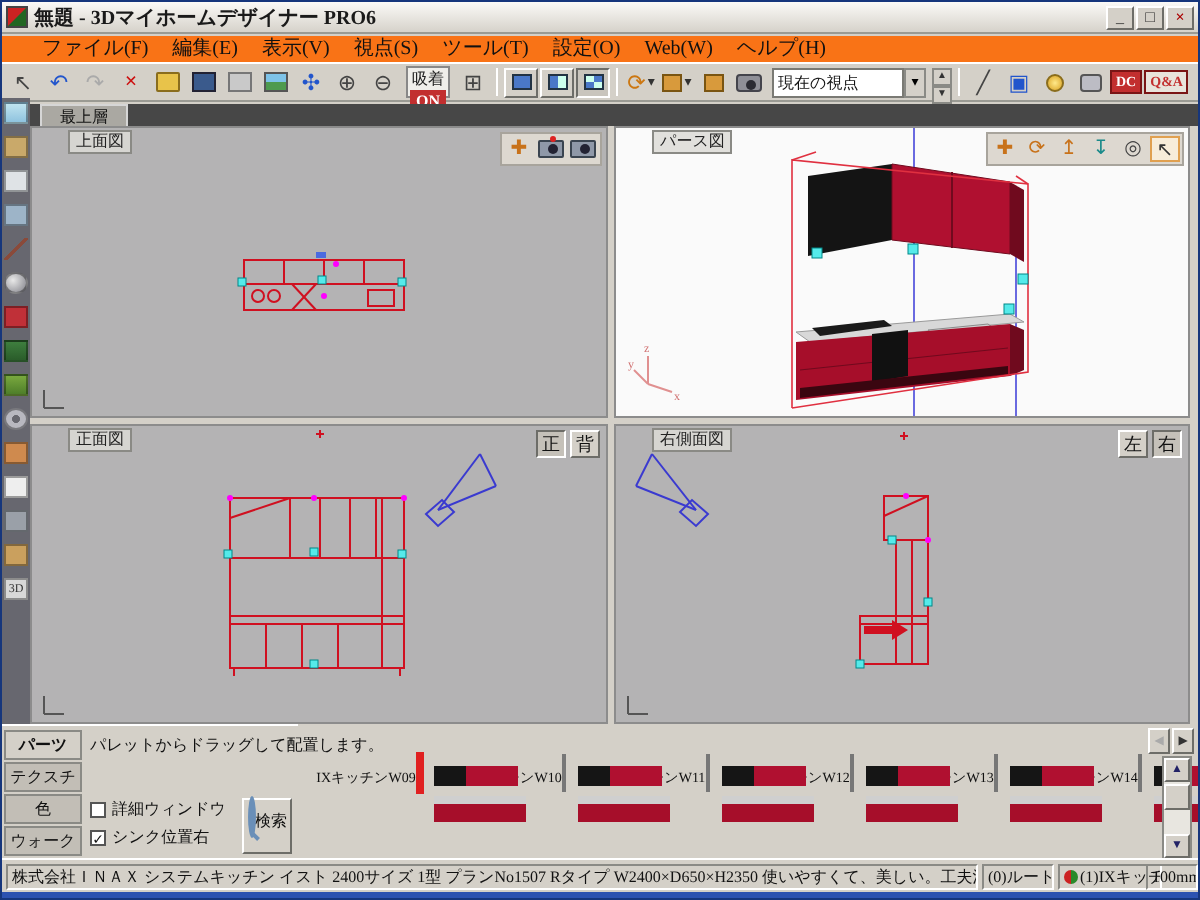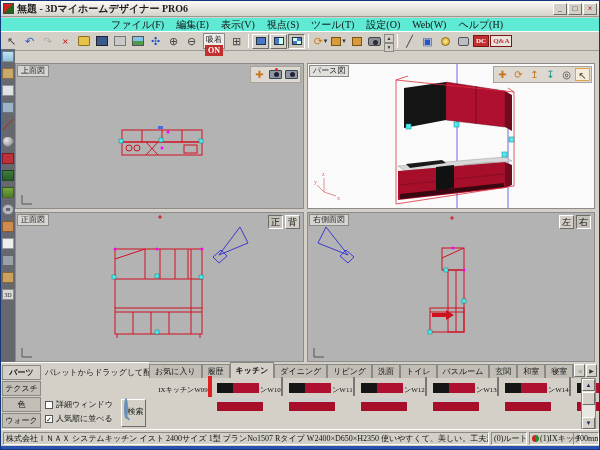--- a/index.html
+++ b/index.html
@@ -9,21 +9,21 @@
 
 
 .titlebar { position:absolute; top:0; left:0; right:0; height:16px; background:linear-gradient(#fbfaf7,#d6d2ca); border-bottom:1px solid #9a9a93; display:flex; align-items:center; gap:3px; padding:0 2px; }
 .app-icon { width:11px; height:11px; border:1px solid #444; background:linear-gradient(135deg,#c22 49%,#262 51%); }
 .title-text { font-size:10px; font-weight:bold; color:#1a1a1a; white-space:nowrap; }
 .winbtns { margin-left:auto; display:flex; gap:1px; }
 .winbtn { width:14px; height:12px; font-size:8px; line-height:10px; text-align:center; background:#d4d0c8; border:1px solid; border-color:#fff #6d6d68 #6d6d68 #fff; color:#333; cursor:default; }
 .winbtn.close { color:#a00; font-weight:bold; }
 
 
-.menubar { position:absolute; top:17px; left:0; right:0; height:13px; display:flex; padding-left:14px; background:#5eead4;justify-content:center; }
+.menubar { position:absolute; top:17px; left:0; right:0; height:13px; display:flex; padding-left:14px; background:#f97316; }
 .menu-item { font-size:10px; color:#111; padding:0 6px; line-height:13px; white-space:nowrap; }
 
 
 .toolbar { position:absolute; top:30px; left:0; right:0; height:20px; background:#d4d0c8; border-top:1px solid #fff; border-bottom:1px solid #9a9a93; display:flex; align-items:center; padding-left:2px; gap:1px; }
 .tbtn { width:17px; height:16px; display:flex; align-items:center; justify-content:center; font-size:11px; color:#444; }
 .sep { width:1px; height:14px; background:#9a9a93; border-right:1px solid #fff; margin:0 2px; }
 .c-blue { color:#2255cc; } .c-red { color:#cc1111; font-weight:bold; } .c-gray { color:#aaa; } .c-orange { color:#cc7711; }
 .mini { width:12px; height:10px; }
 .folder { background:#e8c34a; border:1px solid #8a6d1d; border-radius:1px; }
 .disk { background:#3a5a8c; border:1px solid #223; }
@@ -71,21 +71,21 @@
 .si-pipe { background:#9aa0a8; }
 .si-box { background:#caa05e; }
 .si-3d { background:#d8d8d8; font-size:6px; text-align:center; line-height:11px; color:#333; }
 
 
 .viewport { position:absolute; background:#b4b3b4; border:1px solid #8c8c8c; overflow:hidden; }
 #vp-top { left:14px; top:62px; width:289px; height:146px; }
 #vp-persp { left:306px; top:62px; width:288px; height:146px; background:#fafafa; }
 #vp-front { left:14px; top:211px; width:289px; height:150px; }
 #vp-side { left:306px; top:211px; width:288px; height:150px; }
-.vp-label { position:absolute; top:1px; left:1px; font-size:8px; color:#222; background:rgba(220,218,214,.85); border:1px solid #8a8a85; padding:0 3px; line-height:10px; z-index:3;text-align:center; }
+.vp-label { position:absolute; top:1px; left:18px; font-size:8px; color:#222; background:rgba(220,218,214,.85); border:1px solid #8a8a85; padding:0 3px; line-height:10px; z-index:3;text-align:center; }
 .vp-tools { position:absolute; top:2px; right:2px; display:flex; gap:1px; background:#ddd8d0; border:1px solid #a8a49c; padding:1px; z-index:3; align-items:center; }
 .vtool { width:15px; height:13px; font-size:10px; line-height:13px; text-align:center; color:#c8721a; }
 .vtool.sel { border:1px solid #e0a050; background:#f7ecd9; color:#333; }
 .cam { width:13px; height:9px; background:#8f98a8; border:1px solid #3a4450; border-radius:1px; position:relative; margin:2px 1px; }
 .cam::after { content:""; position:absolute; left:4px; top:1px; width:5px; height:5px; border-radius:50%; background:#223; }
 .cam.reddot::before { content:""; position:absolute; left:5px; top:-3px; width:3px; height:3px; background:#d22; border-radius:50%; }
 .dirbtns { position:absolute; top:2px; right:3px; display:flex; gap:2px; z-index:3; }
 .dirbtn { width:15px; height:14px; font-size:9px; line-height:12px; text-align:center; background:#d4d0c8; border:1px solid; border-color:#fff #6d6d68 #6d6d68 #fff; color:#111; }
 .dirbtn.pressed { border-color:#6d6d68 #fff #fff #6d6d68; background:#c5c1b9; }
 .vp-svg { position:absolute; left:0; top:0; }
@@ -201,37 +201,44 @@
     <span class="tbtn">
         <span class="cube"></span>
         <span class="ddarrow">▾</span>
       </span>
     <span class="tbtn">
         <span class="cube"></span>
       </span>
     <span class="tbtn">
         <span class="camera"></span>
       </span>
+    <span class="vp-select">
+      <span class="vp-box">現在の視点</span>
+      <span class="vp-dd">▾</span>
+    </span>
     <span class="spin">
         <span>▲</span>
         <span>▼</span>
       </span>
     <span class="sep"></span>
     <span class="tbtn">╱</span>
     <span class="tbtn c-blue">▣</span>
     <span class="tbtn">
         <span class="lamp"></span>
       </span>
     <span class="tbtn">
         <span class="mouseic"></span>
       </span>
     <span class="badge">DC</span>
     <span class="badge qa">Q&amp;A</span>
   </div>
 
+  <div class="layerstrip">
+    <span class="layer-tab">最上層</span>
+  </div>
 
   <div class="leftstrip">
     <span class="strip-icon si-grid" style="top:2px"></span>
     <span class="strip-icon si-floor" style="top:19px"></span>
     <span class="strip-icon si-wall" style="top:36px"></span>
     <span class="strip-icon si-win" style="top:53px"></span>
     <span class="strip-icon si-roof" style="top:70px"></span>
     <span class="strip-icon si-sphere" style="top:87px"></span>
     <span class="strip-icon si-cube" style="top:104px"></span>
     <span class="strip-icon si-tree" style="top:121px"></span>
@@ -418,43 +425,28 @@
     <span class="ptab" style="top:18px">テクスチャ</span>
     <span class="ptab" style="top:34px">色</span>
     <span class="ptab" style="top:50px">ウォーク</span>
     <span class="hint">パレットからドラッグして配置します。</span>
     <span class="chk" style="top:36px">
       <span class="chkbox"></span>
       <span>詳細ウィンドウ</span>
     </span>
     <span class="chk" style="top:50px">
       <span class="chkbox">✓</span>
-      <span>人気順に並べる</span>
+      <span>シンク位置右</span>
     </span>
     <span class="searchbtn">
       <span class="mag"></span>
       <span class="searchlbl">検索</span>
     </span>
   </div>
 
-  <div class="cat-tabs">
-    <span class="cat-tab">お気に入り</span>
-    <span class="cat-tab">履歴</span>
-    <span class="cat-tab sel">キッチン</span>
-    <span class="cat-tab">ダイニング</span>
-    <span class="cat-tab">リビング</span>
-    <span class="cat-tab">洗面</span>
-    <span class="cat-tab">トイレ</span>
-    <span class="cat-tab">バスルーム</span>
-    <span class="cat-tab">玄関</span>
-    <span class="cat-tab">和室</span>
-    <span class="cat-tab">寝室</span>
-    <span class="cat-tab">子供室</span>
-
-  </div>
   <span class="tab-scroll">
     <span class="tsbtn dis">◀</span>
     <span class="tsbtn">▶</span>
   </span>
 
   <div class="thumbs">
     <span class="thumb sel">
       <span class="thumb-name">IXキッチンW09</span>
       <span class="thumb-img"><span class="mk-hood"></span><span class="mk-upper"></span><span class="mk-counter"></span><span class="mk-base"></span></span>
     </span>

